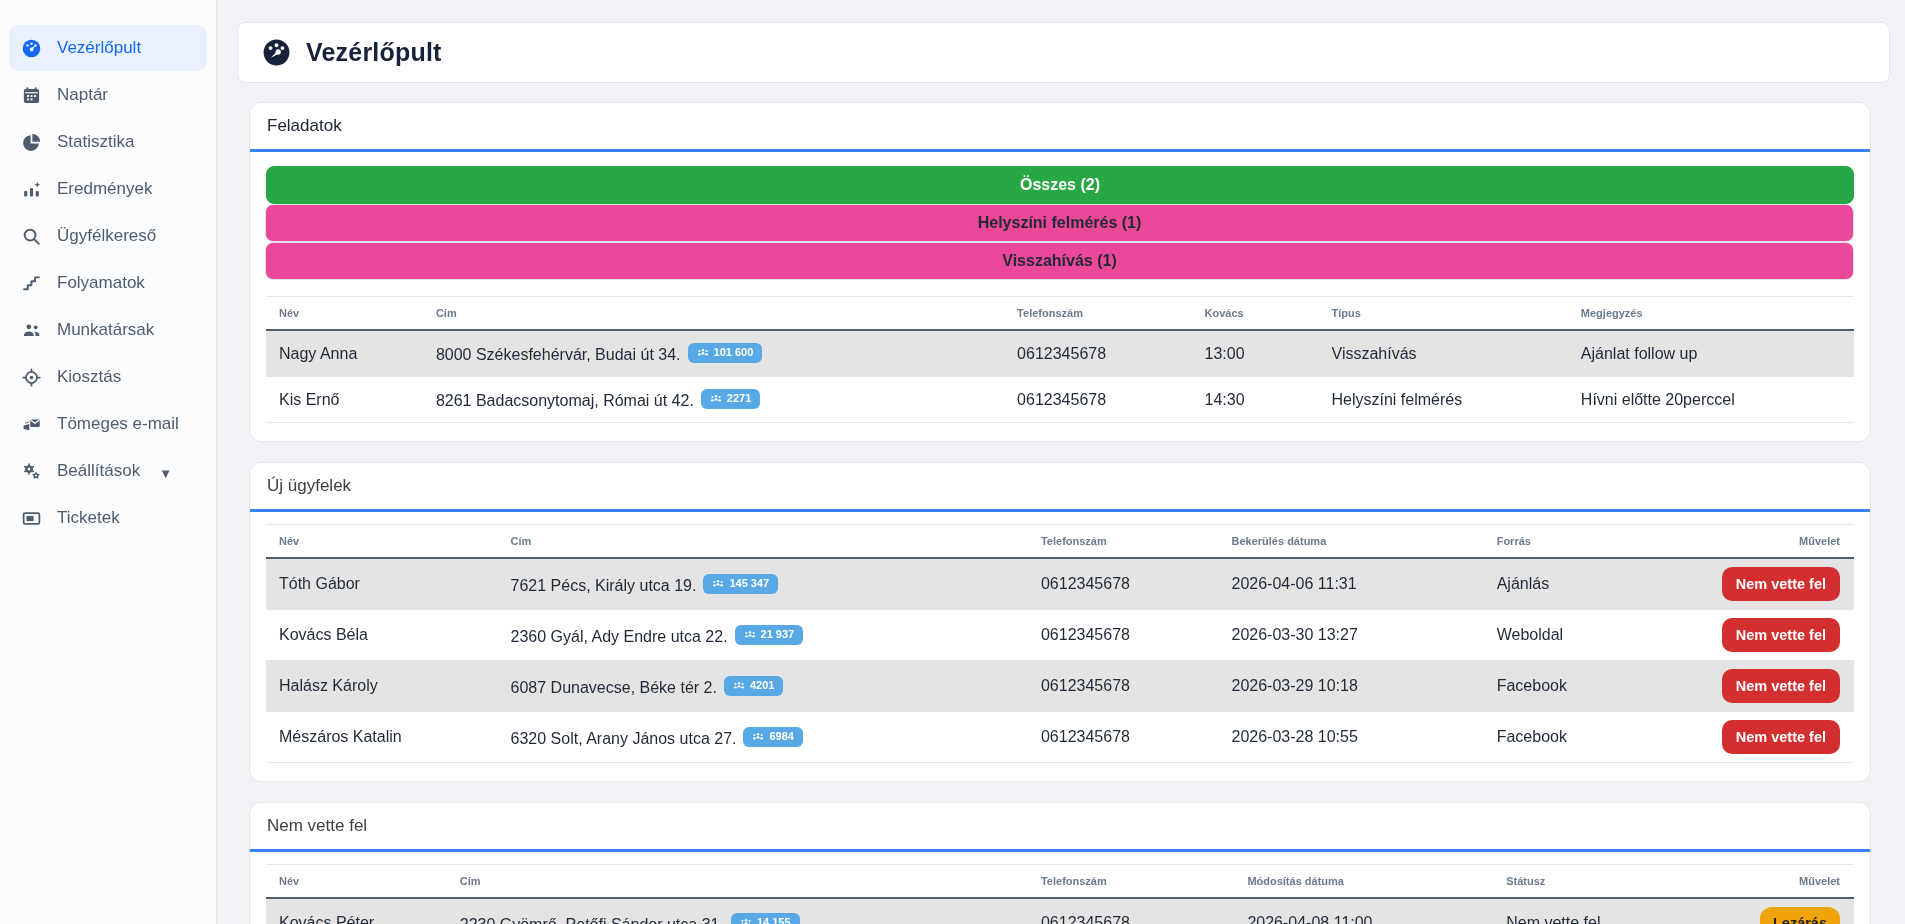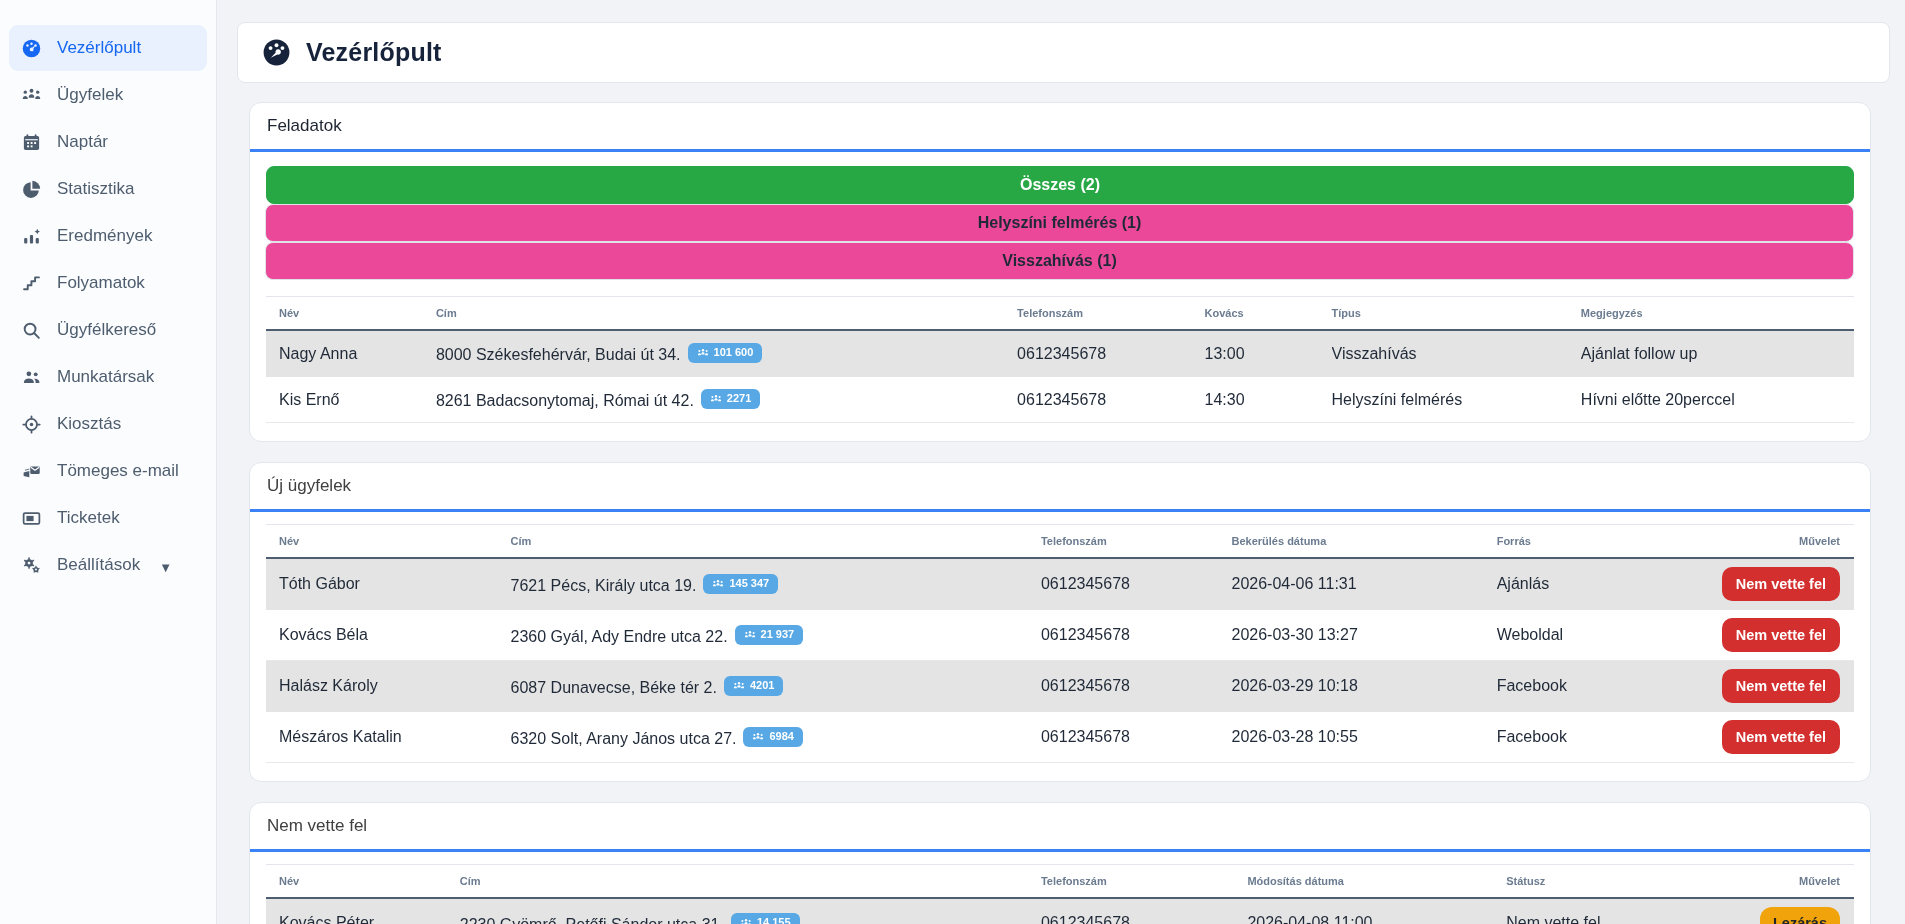--- a/index.html
+++ b/index.html
@@ -106,33 +106,20 @@
           <circle cx="12" cy="6.6" r="1.4" fill="#e8f1fd"></circle>
           <circle cx="16.6" cy="8.6" r="1.4" fill="#e8f1fd"></circle>
           <path d="M12.6 11.1 16.6 8l-2.5 4.5a2.1 2.1 0 1 1-1.5-1.4z" fill="#e8f1fd"></path>
         </svg>
     </span>
     <span>Vezérlőpult</span>
   </div>
   <div class="side-item">
     <span class="ic">
       <svg viewBox="0 0 24 24" fill="currentColor">
-          <circle cx="12" cy="6.6" r="2.2"></circle>
-          <path d="M8.9 13.6c0-1.9 1.3-3.1 3.1-3.1s3.1 1.2 3.1 3.1v1H8.9z"></path>
-          <circle cx="4.9" cy="8.2" r="1.9"></circle>
-          <path d="M2.1 15.2c0-1.6 1.2-2.7 2.8-2.7s2.8 1.1 2.8 2.7v.9H2.1z"></path>
-          <circle cx="19.1" cy="8.2" r="1.9"></circle>
-          <path d="M16.3 15.2c0-1.6 1.2-2.7 2.8-2.7s2.8 1.1 2.8 2.7v.9h-5.6z"></path>
-        </svg>
-    </span>
-    <span>Ügyfelek</span>
-  </div>
-  <div class="side-item">
-    <span class="ic">
-      <svg viewBox="0 0 24 24" fill="currentColor">
           <rect x="6.3" y="2.6" width="2" height="3.5" rx="1"></rect>
           <rect x="15.7" y="2.6" width="2" height="3.5" rx="1"></rect>
           <rect x="3.3" y="4.6" width="17.4" height="16" rx="2"></rect>
           <rect x="4.8" y="8.2" width="14.4" height="1.3" fill="#fbfcfe"></rect>
           <rect x="7" y="11.5" width="2.2" height="2.2" fill="#fbfcfe"></rect>
           <rect x="11" y="11.5" width="2.2" height="2.2" fill="#fbfcfe"></rect>
           <rect x="15" y="11.5" width="2.2" height="2.2" fill="#fbfcfe"></rect>
           <rect x="7" y="15.3" width="2.2" height="2.2" fill="#fbfcfe"></rect>
           <rect x="11" y="15.3" width="2.2" height="2.2" fill="#fbfcfe"></rect>
         </svg>
@@ -154,34 +141,34 @@
           <rect x="3.6" y="13.6" width="3.6" height="6.4" rx="1.2"></rect>
           <rect x="10.2" y="10.2" width="3.6" height="9.8" rx="1.2"></rect>
           <rect x="16.8" y="13.6" width="3.6" height="6.4" rx="1.2"></rect>
           <path d="M18.6 3.2l1 2.1 2.1 1-2.1 1-1 2.1-1-2.1-2.1-1 2.1-1z"></path>
         </svg>
     </span>
     <span>Eredmények</span>
   </div>
   <div class="side-item">
     <span class="ic">
-      <svg viewBox="0 0 24 24" fill="none" stroke="currentColor" stroke-width="2.2" stroke-linecap="round" stroke-linejoin="round">
-          <path d="M3.5 18.5h4.2V14h4.2V9.5h4.2V5h4.4"></path>
-        </svg>
-    </span>
-    <span>Folyamatok</span>
-  </div>
-  <div class="side-item">
-    <span class="ic">
       <svg viewBox="0 0 24 24" fill="none" stroke="currentColor" stroke-width="2.2" stroke-linecap="round">
           <circle cx="10.4" cy="10.4" r="6.2"></circle>
           <path d="M15.2 15.2l5.2 5.2"></path>
         </svg>
     </span>
     <span>Ügyfélkereső</span>
+  </div>
+  <div class="side-item">
+    <span class="ic">
+      <svg viewBox="0 0 24 24" fill="none" stroke="currentColor" stroke-width="2.2" stroke-linecap="round" stroke-linejoin="round">
+          <path d="M3.5 18.5h4.2V14h4.2V9.5h4.2V5h4.4"></path>
+        </svg>
+    </span>
+    <span>Folyamatok</span>
   </div>
   <div class="side-item">
     <span class="ic">
       <svg viewBox="0 0 24 24" fill="currentColor">
           <circle cx="9" cy="7.8" r="2.7"></circle>
           <path d="M3.3 17.6c0-2.7 2.5-4.4 5.7-4.4s5.7 1.7 5.7 4.4v.8H3.3z"></path>
           <circle cx="16.8" cy="8.4" r="2.2"></circle>
           <path d="M16 13.3c2.9 0 5 1.6 5 4.1v1h-4.3v-1.2c0-1.5-.6-2.8-1.7-3.7z"></path>
         </svg>
     </span>
@@ -200,29 +187,20 @@
   <div class="side-item">
     <span class="ic">
       <svg viewBox="0 0 24 24" fill="currentColor">
           <path d="M3 13.2l6.5-1.8v7.2L3 17.2z"></path>
           <path d="M4.5 11l5-1.4v-1L4.5 10z" opacity=".85"></path>
           <rect x="10.6" y="6.2" width="10.8" height="8.6" rx="1.4"></rect>
           <path d="M11.3 7.2l4.7 3.4 4.7-3.4" stroke="#fbfcfe" stroke-width="1.4" fill="none"></path>
         </svg>
     </span>
     <span>Tömeges e-mail</span>
-  </div>
-  <div class="side-item">
-    <span class="ic">
-      <svg viewBox="0 0 24 24" fill="none" stroke="currentColor" stroke-width="2">
-          <rect x="3" y="5.8" width="18" height="12.4" rx="1.6"></rect>
-          <rect x="6.2" y="9" width="8.2" height="6" fill="currentColor" stroke="none"></rect>
-        </svg>
-    </span>
-    <span>Ticketek</span>
   </div>
   <div class="side-item">
     <span class="ic">
       <svg viewBox="0 0 24 24" fill="currentColor">
         <g>
           <rect x="8.3" y="2.8" width="1.8" height="3" transform="rotate(0 9.2 9.2)"></rect>
             <rect x="8.3" y="2.8" width="1.8" height="3" transform="rotate(60 9.2 9.2)"></rect>
             <rect x="8.3" y="2.8" width="1.8" height="3" transform="rotate(120 9.2 9.2)"></rect>
             <rect x="8.3" y="2.8" width="1.8" height="3" transform="rotate(180 9.2 9.2)"></rect>
             <rect x="8.3" y="2.8" width="1.8" height="3" transform="rotate(240 9.2 9.2)"></rect>
@@ -237,20 +215,29 @@
             <rect x="16.4" y="12.4" width="1.4" height="2.2" transform="rotate(216 17.1 16.6)"></rect>
             <rect x="16.4" y="12.4" width="1.4" height="2.2" transform="rotate(288 17.1 16.6)"></rect>
           <circle cx="17.1" cy="16.6" r="3"></circle>
             <circle cx="17.1" cy="16.6" r="1.1" fill="#fbfcfe"></circle>
         </g>
       </svg>
     </span>
     <span>Beállítások</span>
     <span class="caret">▼</span>
   </div>
+  <div class="side-item">
+    <span class="ic">
+      <svg viewBox="0 0 24 24" fill="none" stroke="currentColor" stroke-width="2">
+          <rect x="3" y="5.8" width="18" height="12.4" rx="1.6"></rect>
+          <rect x="6.2" y="9" width="8.2" height="6" fill="currentColor" stroke="none"></rect>
+        </svg>
+    </span>
+    <span>Ticketek</span>
+  </div>
 </nav>
 
 <main class="main">
 
   <div class="page-header">
     <svg viewBox="0 0 24 24" fill="currentColor">
         <circle cx="12" cy="12" r="10"></circle>
         <circle cx="7.4" cy="8.6" r="1.5" fill="#fff"></circle>
         <circle cx="12" cy="6.4" r="1.5" fill="#fff"></circle>
         <circle cx="16.6" cy="8.6" r="1.5" fill="#fff"></circle>

